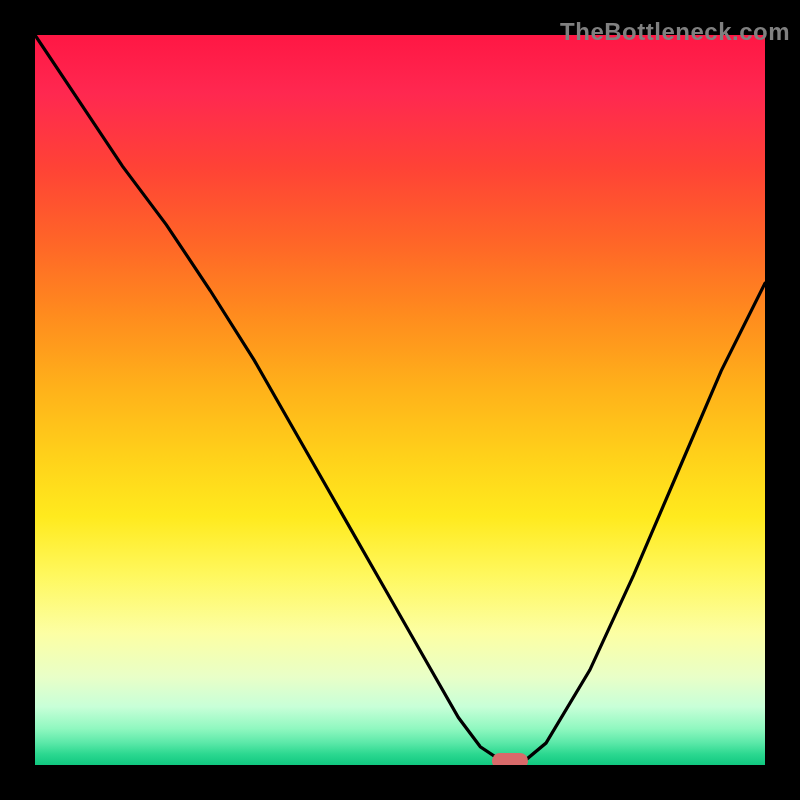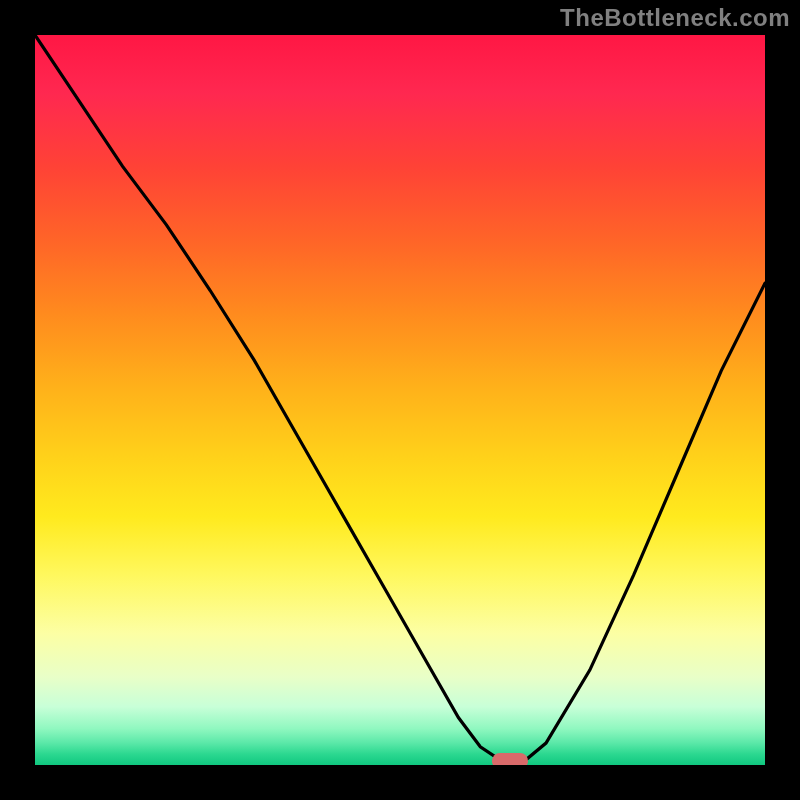--- a/index.html
+++ b/index.html
@@ -12,21 +12,21 @@
     overflow: hidden;
   }
   .frame {
     position: relative;
     width: 800px;
     height: 800px;
     background: #000;
   }
   .watermark {
     position: absolute;
-    top: 4px;
+    top: 18px;
     right: 10px;
     color: #808080;
     font-size: 24px;
     font-weight: 600;
     letter-spacing: 0.5px;
     z-index: 10;
   }
   .plot-area {
     position: absolute;
     left: 35px;

